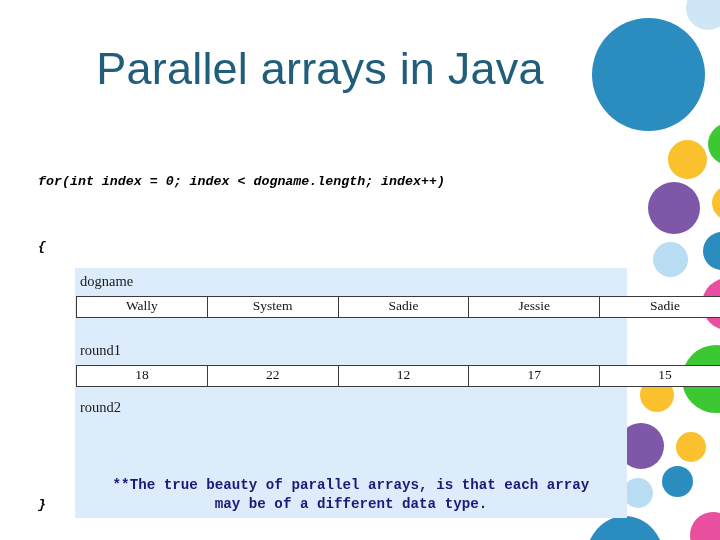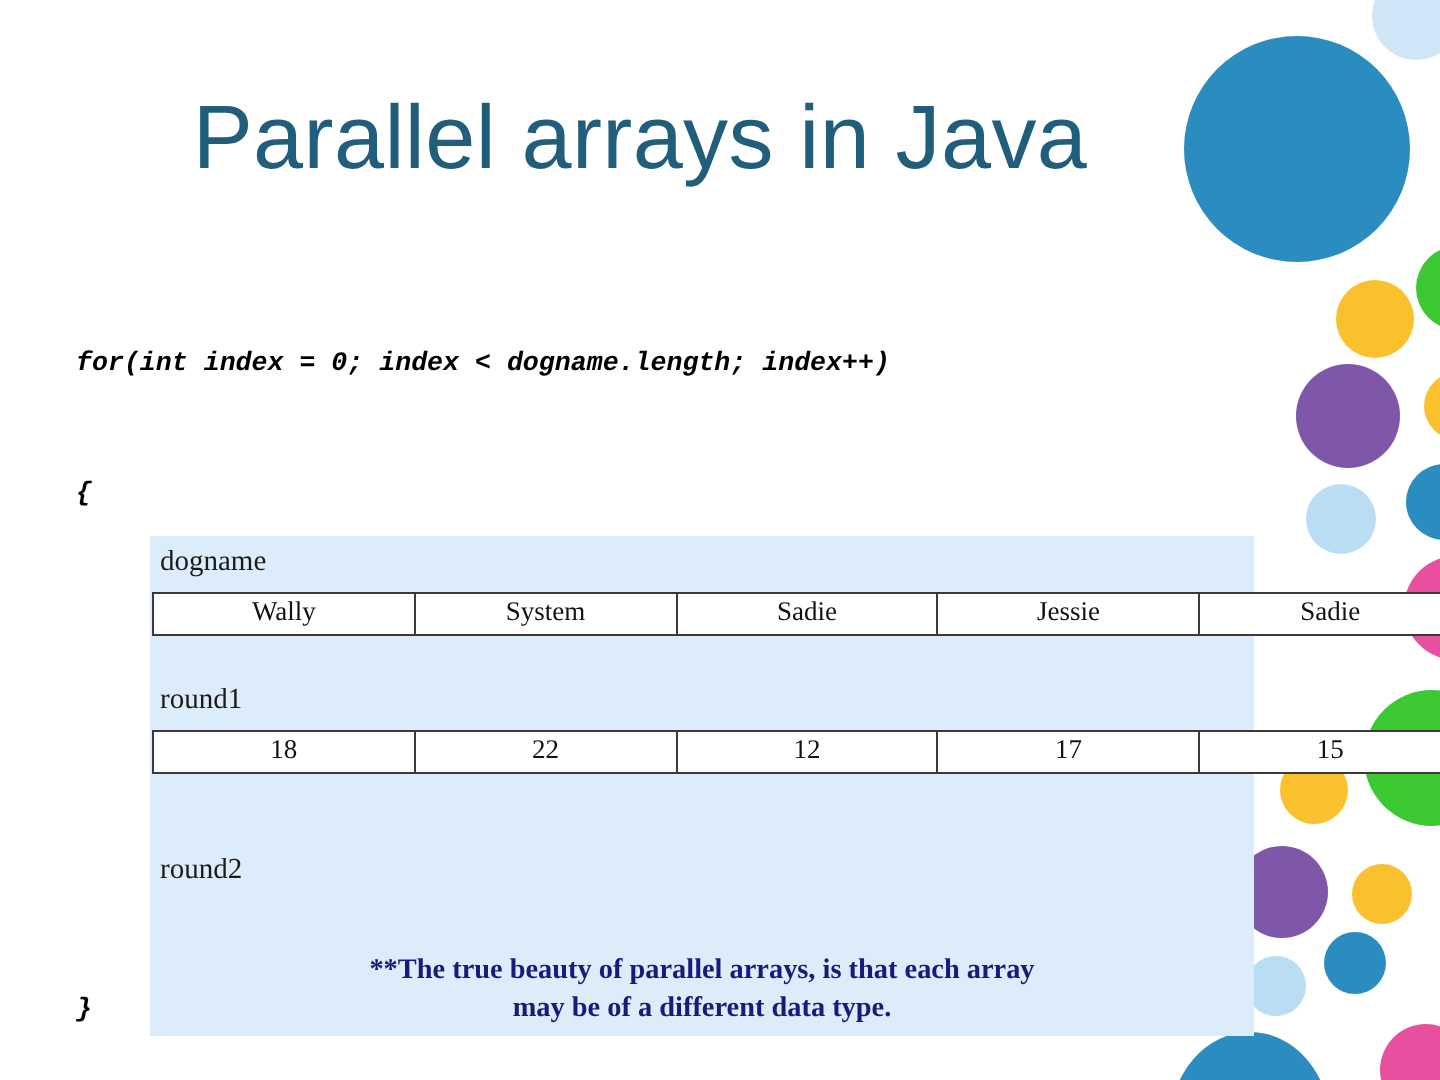--- a/index.html
+++ b/index.html
@@ -115,21 +115,21 @@
     color: #111111;
     padding: 1px 0 2px 0;
   }
 
   #caption {
     position: absolute;
     left: 30px;
     top: 208px;
     width: 492px;
     text-align: center;
-    font-family: Liberation Serif, serif;
+    font-family: Liberation Mono, monospace;
     font-size: 14.2px;
     font-weight: bold;
     color: #1a1a7a;
     line-height: 1.32;
   }
   #caption .cl { display: block; }
 </style>
 </head>
 <body>
 
@@ -192,21 +192,21 @@
           <td>18</td>
           <td>22</td>
           <td>12</td>
           <td>17</td>
           <td>15</td>
         </tr>
       </tbody>
         </table>
     </div>
 
-    <div class="array-group" style="top:160px;">
+    <div class="array-group" style="top:132px;">
       <div class="array-label">round2</div>
     </div>
 
     <div id="caption">
       <span class="cl">**The true beauty of parallel arrays, is that each array</span>
       <span class="cl">may be of a different data type.</span>
     </div>
 
   </div>
 </div>

